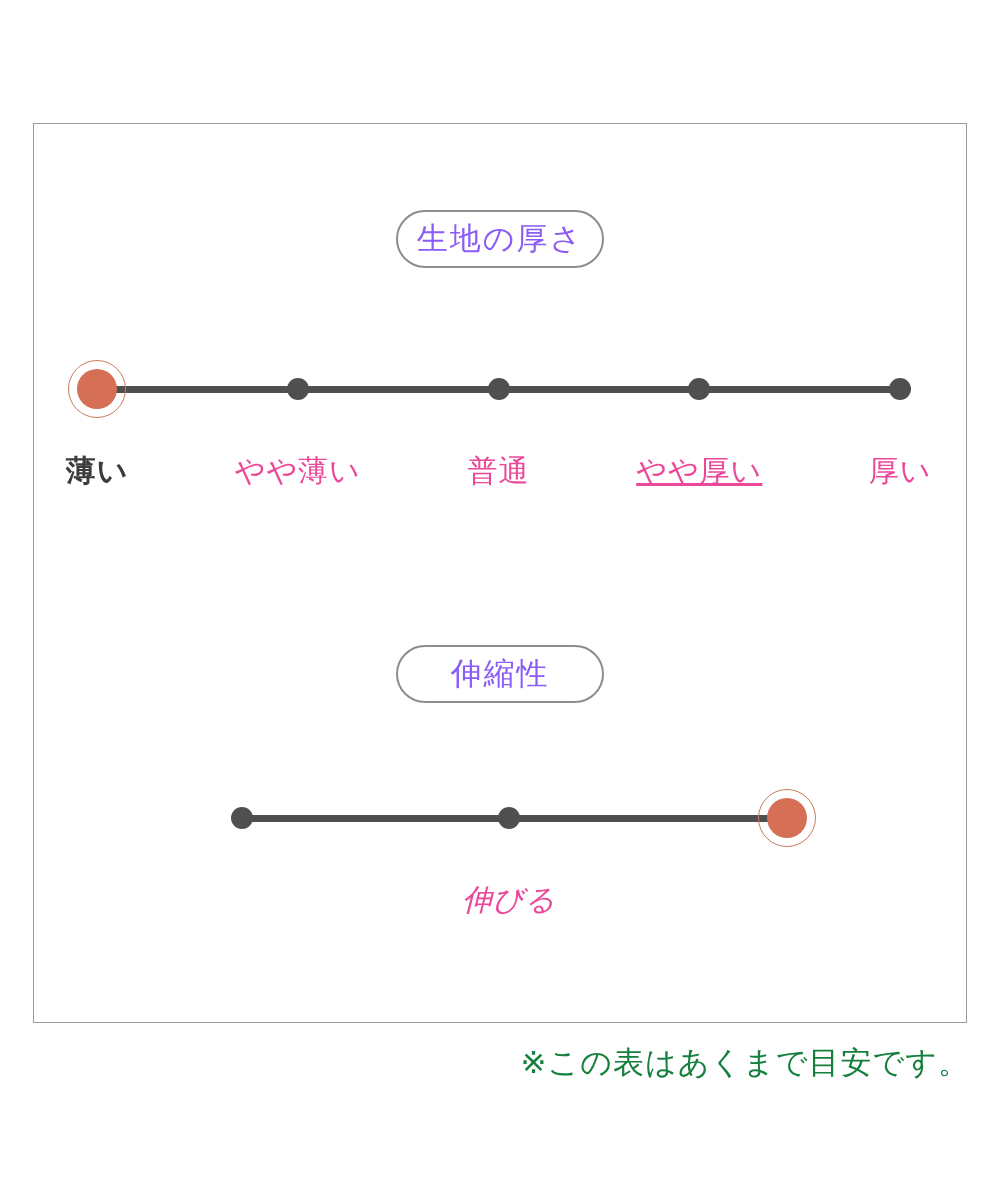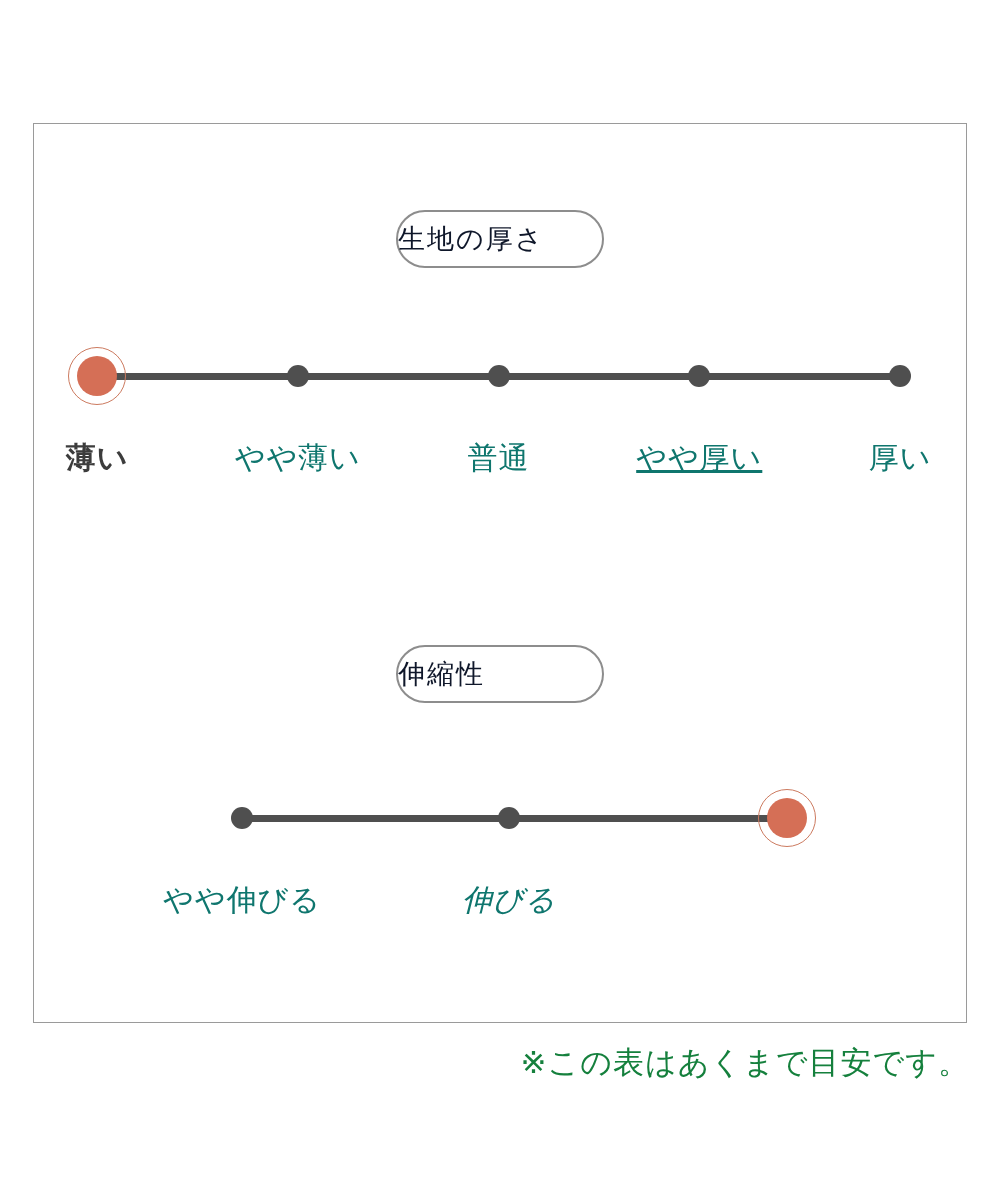--- a/index.html
+++ b/index.html
@@ -28,34 +28,34 @@
   .pill {
     position: absolute;
     left: 50%;
     transform: translateX(-50%);
     width: 208px;
     height: 58px;
     border: 2px solid #8d8d8d;
     border-radius: 30px;
     display: flex;
     align-items: center;
-    justify-content: flex-start;
-    font-size: 27px;
+    justify-content: center;
+    font-size: 31px;
     letter-spacing: 2px;
-    color: #0f172a;
+    color: #8b5cf6;
     background: #ffffff;
     white-space: nowrap;
   }
   .pill-1 { top: 86px; }
   .pill-2 { top: 521px; }
   .scale {
     position: absolute;
     height: 135px;
   }
-  .scale-1 { left: 63px;  top: 222px; width: 803px; }
+  .scale-1 { left: 63px;  top: 235px; width: 803px; }
   .scale-2 { left: 208px; top: 664px; width: 545px; }
   .track {
     position: absolute;
     left: 0;
     right: 0;
     top: 27px;
     height: 7px;
     border-radius: 3px;
     background: #4f4f4f;
   }
@@ -86,21 +86,21 @@
     border-radius: 50%;
     background: #d56f56;
     transform: translateX(-50%);
   }
   .scale-label {
     position: absolute;
     top: 92px;
     transform: translateX(-50%);
     font-size: 30px;
     letter-spacing: 1px;
-    color: #0f766e;
+    color: #ec4899;
     white-space: nowrap;
   }
   .scale-label.selected {
     font-weight: bold;
     color: #3c3c3c;
   }
   .pos-0   { left: 0%; }
   .pos-25  { left: 25%; }
   .pos-49  { left: 49%; font-style: italic; }
   .pos-50  { left: 50%; font-family: Liberation Serif, serif; }
@@ -148,20 +148,19 @@
     </div>
 
     <div class="scale scale-2">
       <div class="track"></div>
 
       <div class="dot pos-0"></div>
       <div class="dot pos-49"></div>
       <div class="dot-ring pos-100"></div>
       <div class="dot-selected pos-100"></div>
 
-      <div class="scale-label pos-0">やや伸びる</div>
       <div class="scale-label pos-49">伸びる</div>
     </div>
 
   </div>
 
   <div class="note">※この表はあくまで目安です。</div>
 </div>
 
 </body></html>

